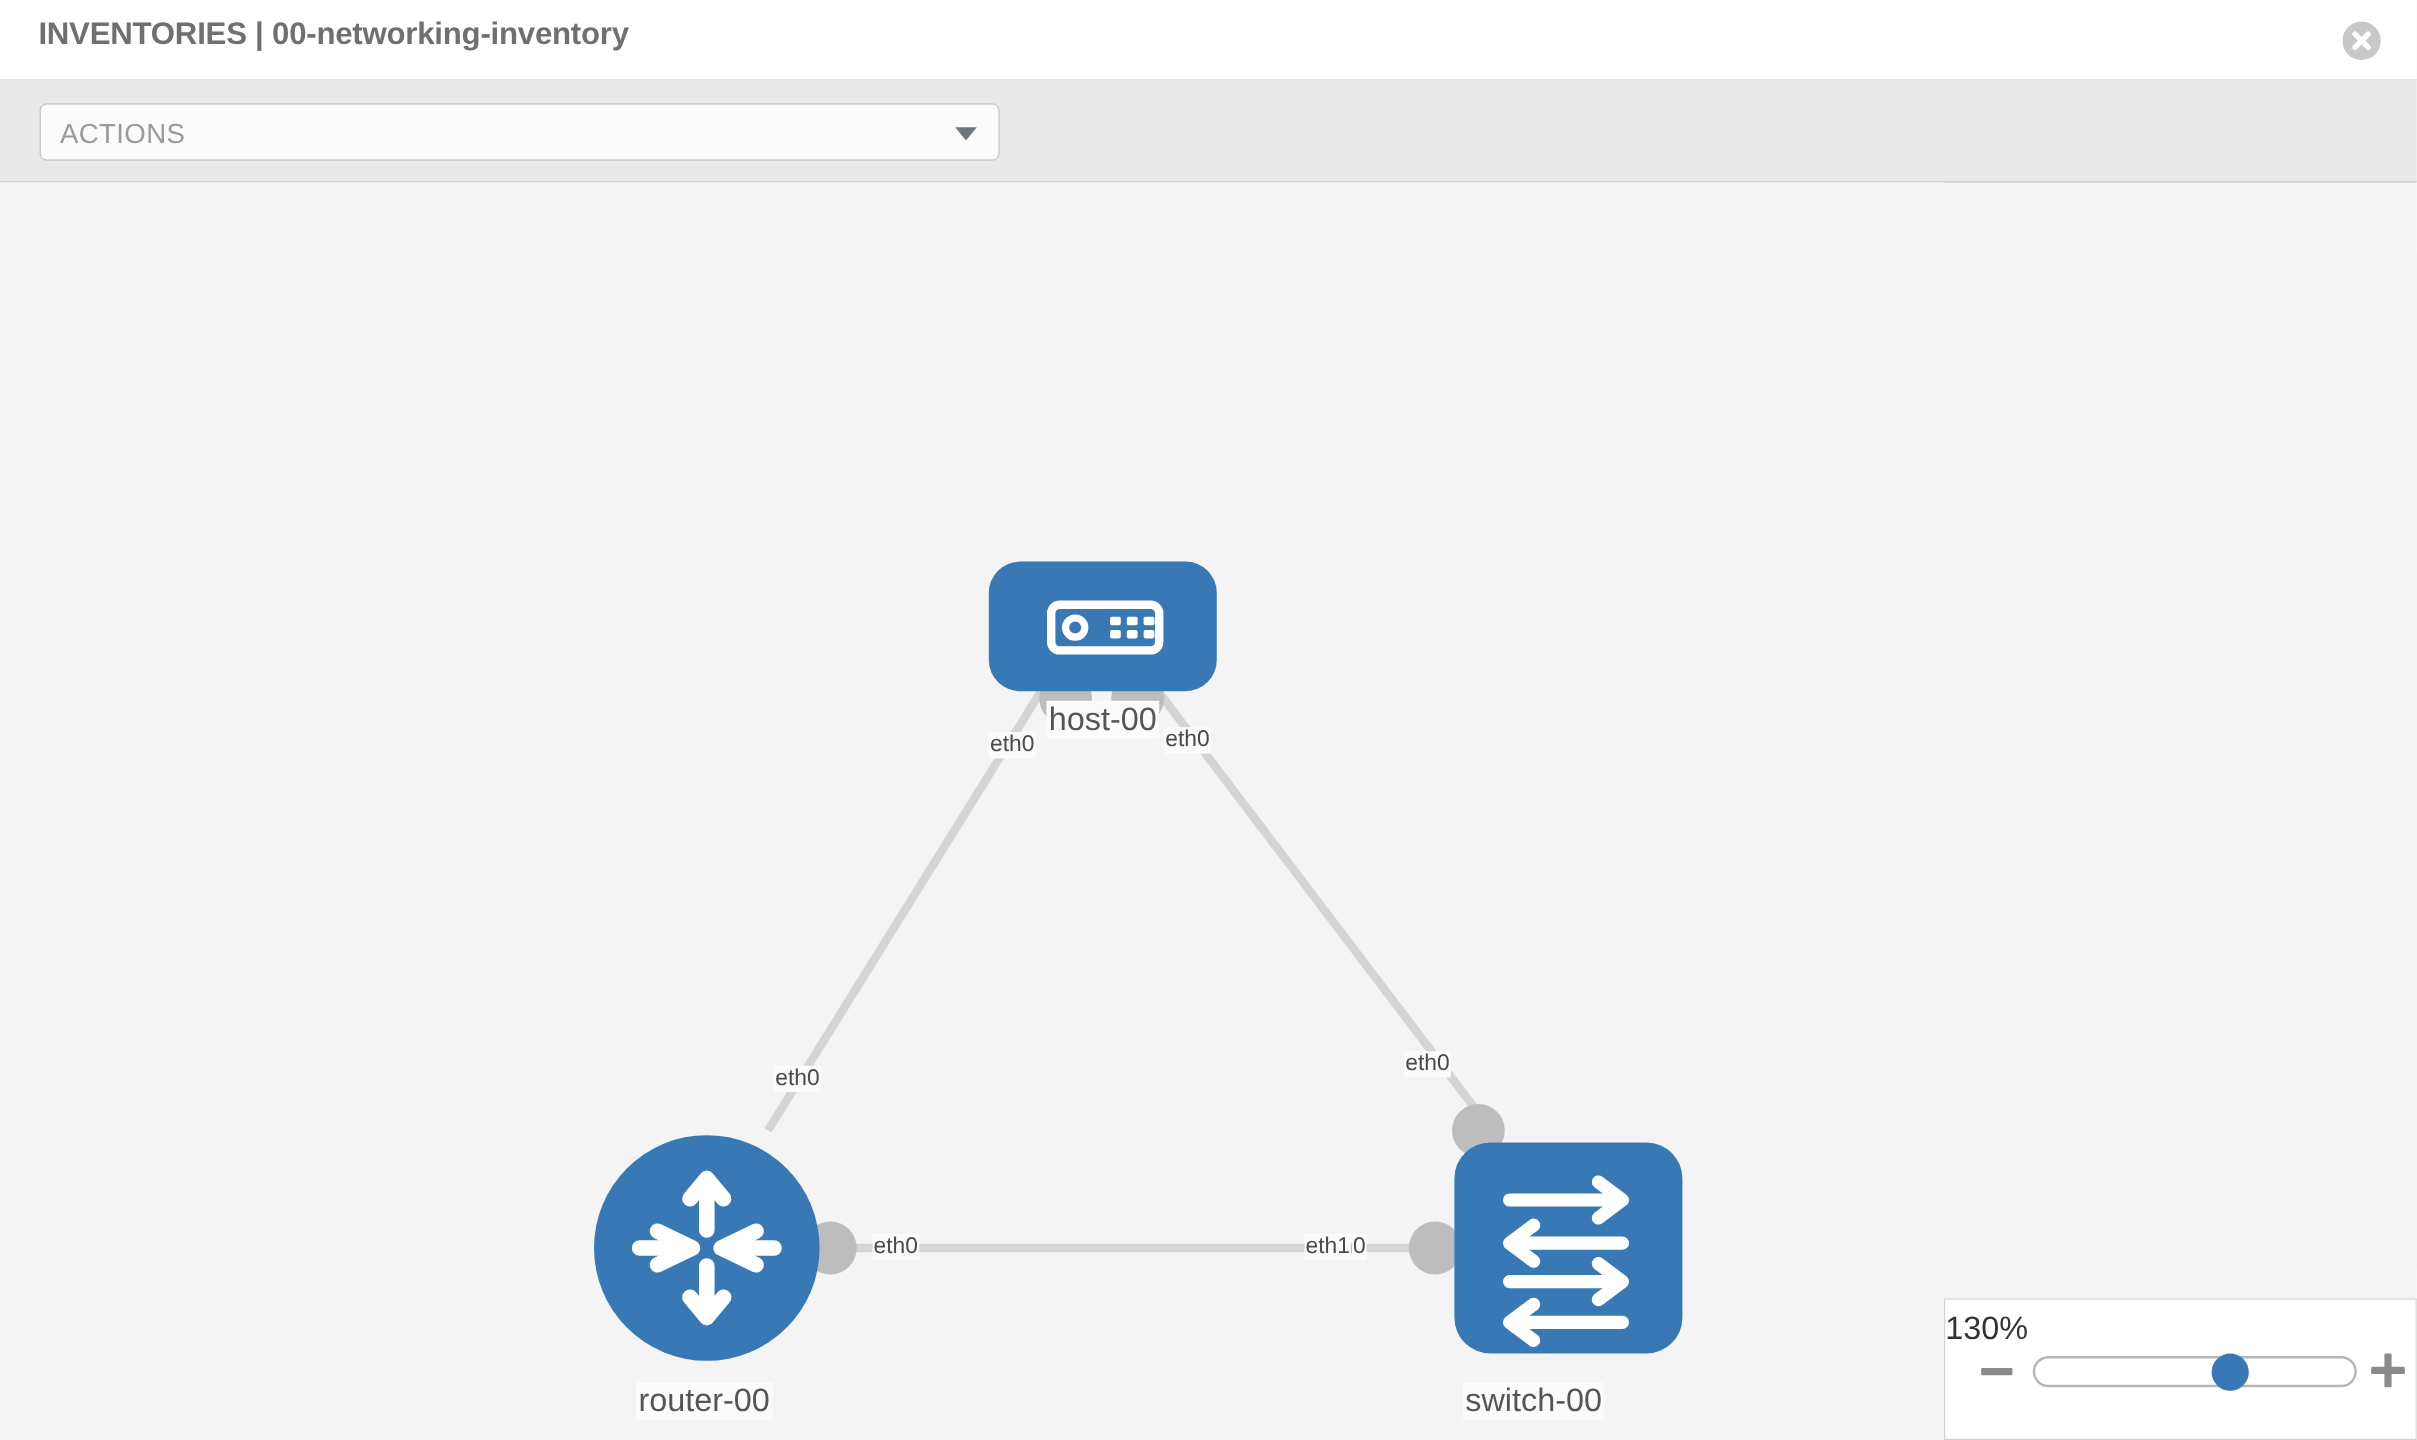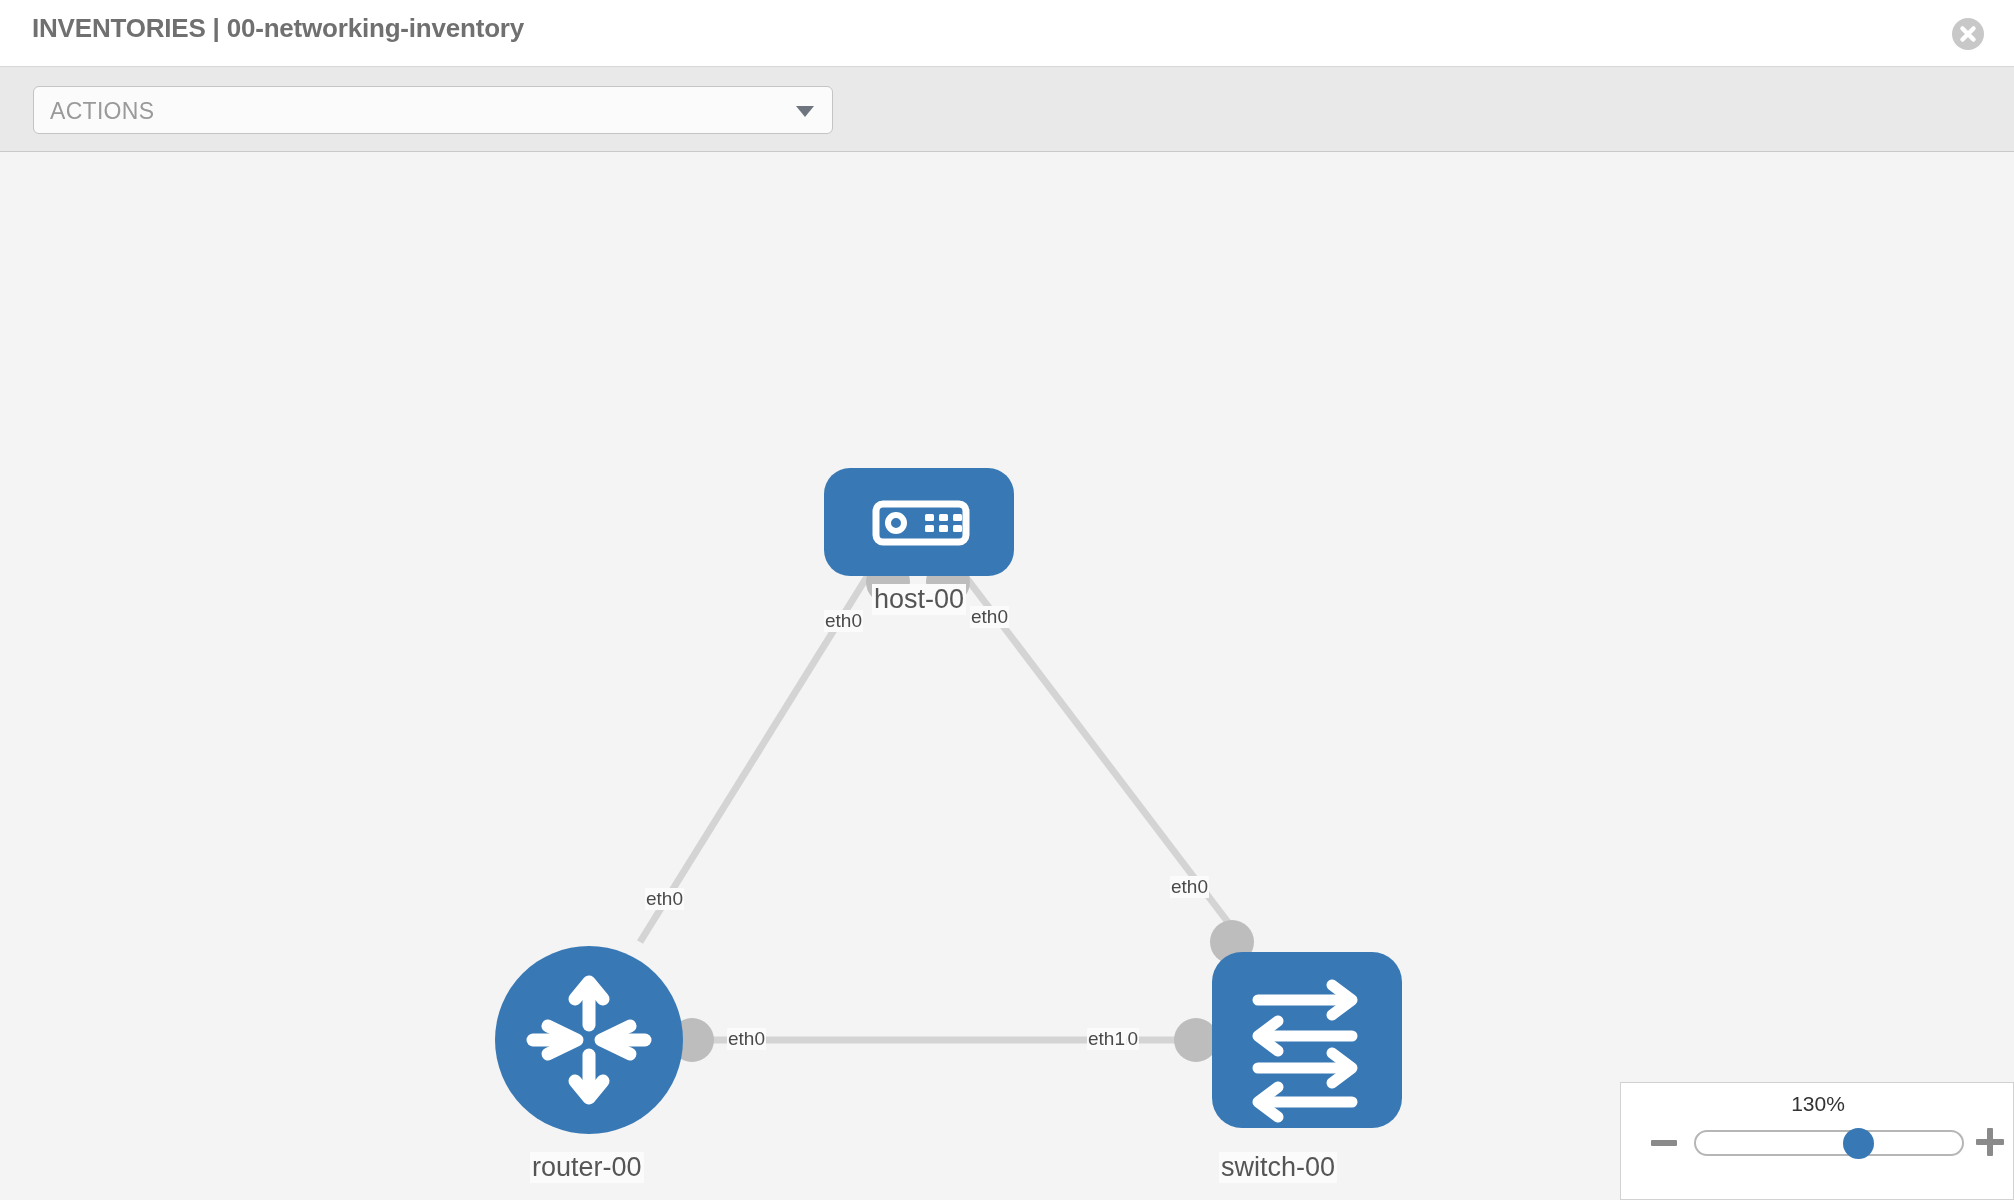--- a/index.html
+++ b/index.html
@@ -140,22 +140,21 @@
     position: absolute;
     left: 1620px; top: 1082px;
     width: 394px; height: 118px;
     background: #ffffff;
     border: 1px solid #d2d2d2;
     box-sizing: border-box;
   }
   .zoom-value {
     position: absolute;
     top: 9px; left: 0; width: 394px;
-    text-align: center;
-    font-size: 21px;
+    font-size: 27px;
     color: #333333;
   }
   .zoom-minus {
     position: absolute;
     left: 30px; top: 57px;
     width: 26px; height: 6px;
     background: #8a8a8a;
     border-radius: 1px;
     cursor: pointer;
   }

